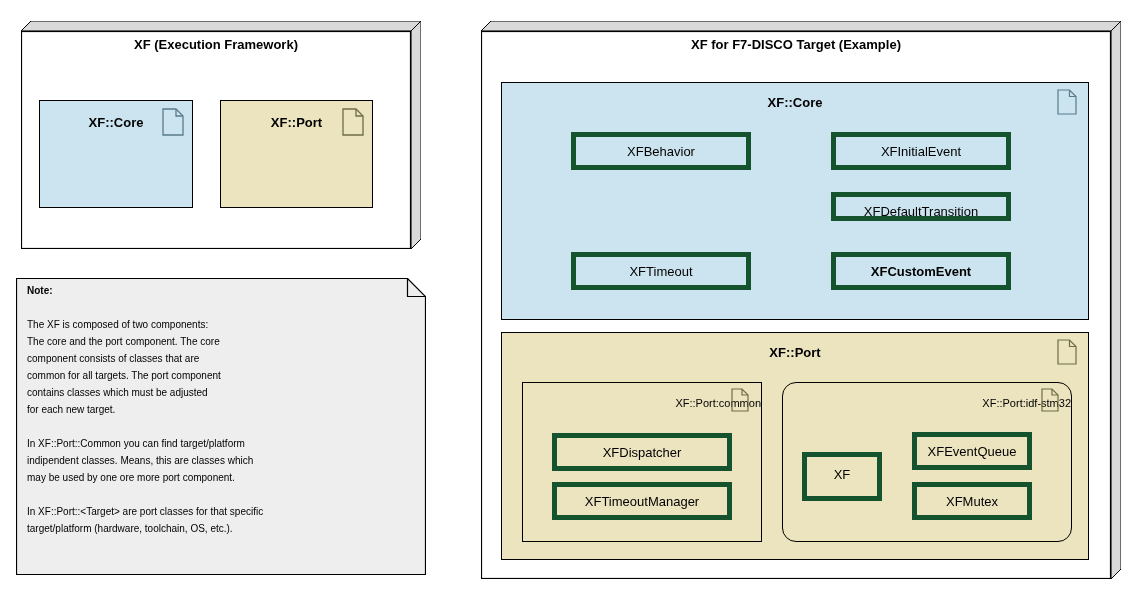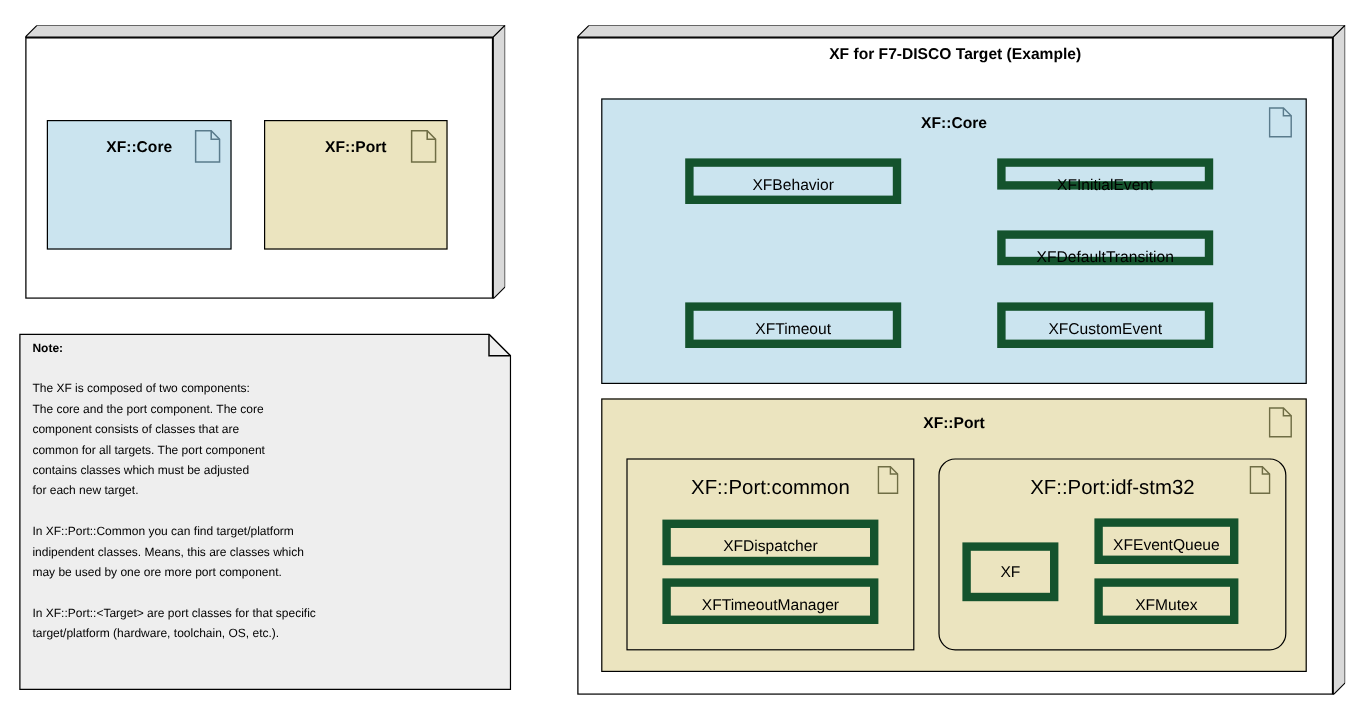--- a/index.html
+++ b/index.html
@@ -52,29 +52,29 @@
   .package-title {
     position: absolute;
     left: 0; right: 0; top: 12px;
     text-align: center;
     font-weight: bold;
     font-size: 13px;
   }
   .subpackage-title {
     position: absolute;
     left: 0; right: 0; top: 14px;
-    text-align: center;
+    text-align: right;
     font-weight: normal;
-    font-size: 17px;
+    font-size: 11px;
   }
 
   
   .class-box {
     position: absolute;
-    border: 7px solid #14532d;
+    border: 5px solid #14532d;
     box-sizing: border-box;
     text-align: center;
     font-size: 13px;
     padding-top: 7px;
   }
 
   
   .doc-icon { position: absolute; }
 
   
@@ -94,20 +94,21 @@
 
 <div id="canvas">
 
   <svg class="abs" style="left:21px; top:21px;" width="400" height="228">
     <polygon points="0,10 10,0 400,0 390,10" fill="#d9d9d9" stroke="#000000" stroke-width="1"></polygon>
     <polygon points="390,10 400,0 400,218 390,228" fill="#d9d9d9" stroke="#000000" stroke-width="1"></polygon>
     <rect x="0.5" y="10.5" width="389" height="217" fill="#ffffff" stroke="#000000" stroke-width="1.2"></rect>
   </svg>
 
   <div class="node-content" style="left:21px; top:31px; width:390px; height:218px;">
+    <div class="node-title">XF (Execution Framework)</div>
 
     <div class="comp-box" style="left:18px; top:69px; width:154px; height:108px; background:#cbe4ef;">
       <div class="comp-label">XF::Core</div>
       <svg class="doc-icon" style="right:8px; top:7px;" width="22" height="28" viewBox="0 0 22 28">
         <path d="M1,1 H14 L21,8 V27 H1 Z" fill="none" stroke="#5a7b8c" stroke-width="1.3"></path>
         <path d="M14,1 V8 H21" fill="none" stroke="#5a7b8c" stroke-width="1.3"></path>
       </svg>
     </div>
 
     <div class="comp-box" style="left:199px; top:69px; width:153px; height:108px; background:#ebe4bf;">
@@ -148,24 +149,24 @@
     <div class="node-title">XF for F7-DISCO Target (Example)</div>
 
     <div class="package" style="left:20px; top:51px; width:588px; height:238px; background:#cbe4ef;">
       <div class="package-title">XF::Core</div>
       <svg class="doc-icon" style="right:11px; top:6px;" width="20" height="26" viewBox="0 0 20 26">
         <path d="M1,1 H12.5 L19,7.5 V25 H1 Z" fill="none" stroke="#5a7b8c" stroke-width="1.2"></path>
         <path d="M12.5,1 V7.5 H19" fill="none" stroke="#5a7b8c" stroke-width="1.2"></path>
       </svg>
 
       <div class="class-box" style="left:69px; top:49px; width:180px; height:38px;">XFBehavior</div>
-      <div class="class-box" style="left:329px; top:49px; width:180px; height:26px;">XFInitialEvent</div>
+      <div class="class-box" style="left:329px; top:49px; width:180px; height:38px;">XFInitialEvent</div>
       <div class="class-box" style="left:329px; top:109px; width:180px; height:29px;">XFDefaultTransition</div>
       <div class="class-box" style="left:69px; top:169px; width:180px; height:38px;">XFTimeout</div>
-      <div class="class-box" style="left:329px; top:169px; width:180px; height:38px;">XFCustomEvent</div>
+      <div class="class-box" style="left:329px; top:169px; width:180px; height:38px;font-weight:bold;">XFCustomEvent</div>
     </div>
 
     <div class="package" style="left:20px; top:301px; width:588px; height:228px; background:#ebe4bf;">
       <div class="package-title">XF::Port</div>
       <svg class="doc-icon" style="right:11px; top:6px;" width="20" height="26" viewBox="0 0 20 26">
         <path d="M1,1 H12.5 L19,7.5 V25 H1 Z" fill="none" stroke="#6f6d45" stroke-width="1.2"></path>
         <path d="M12.5,1 V7.5 H19" fill="none" stroke="#6f6d45" stroke-width="1.2"></path>
       </svg>
 
       <div class="package" style="left:20px; top:49px; width:240px; height:160px; background:#ebe4bf;">

